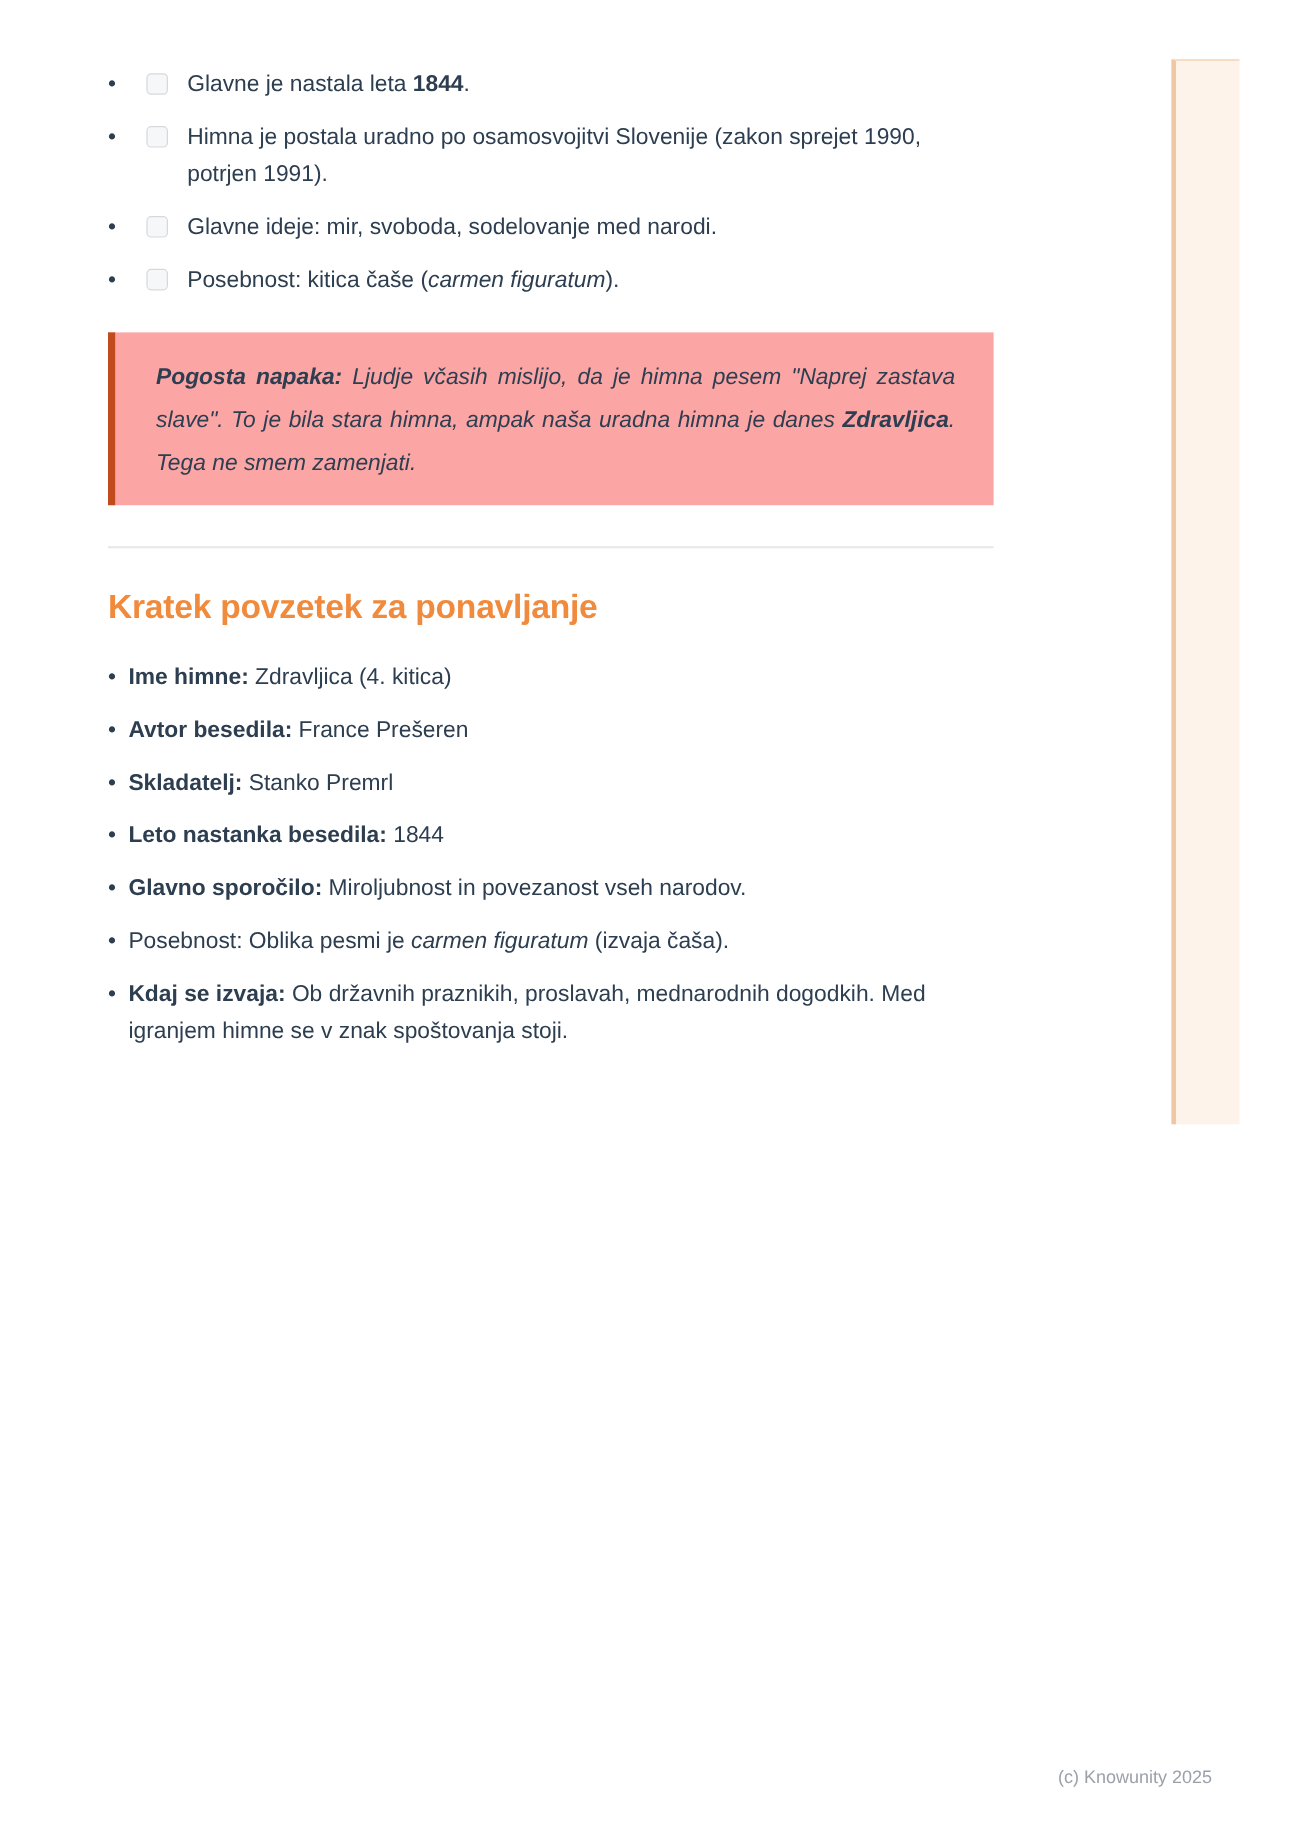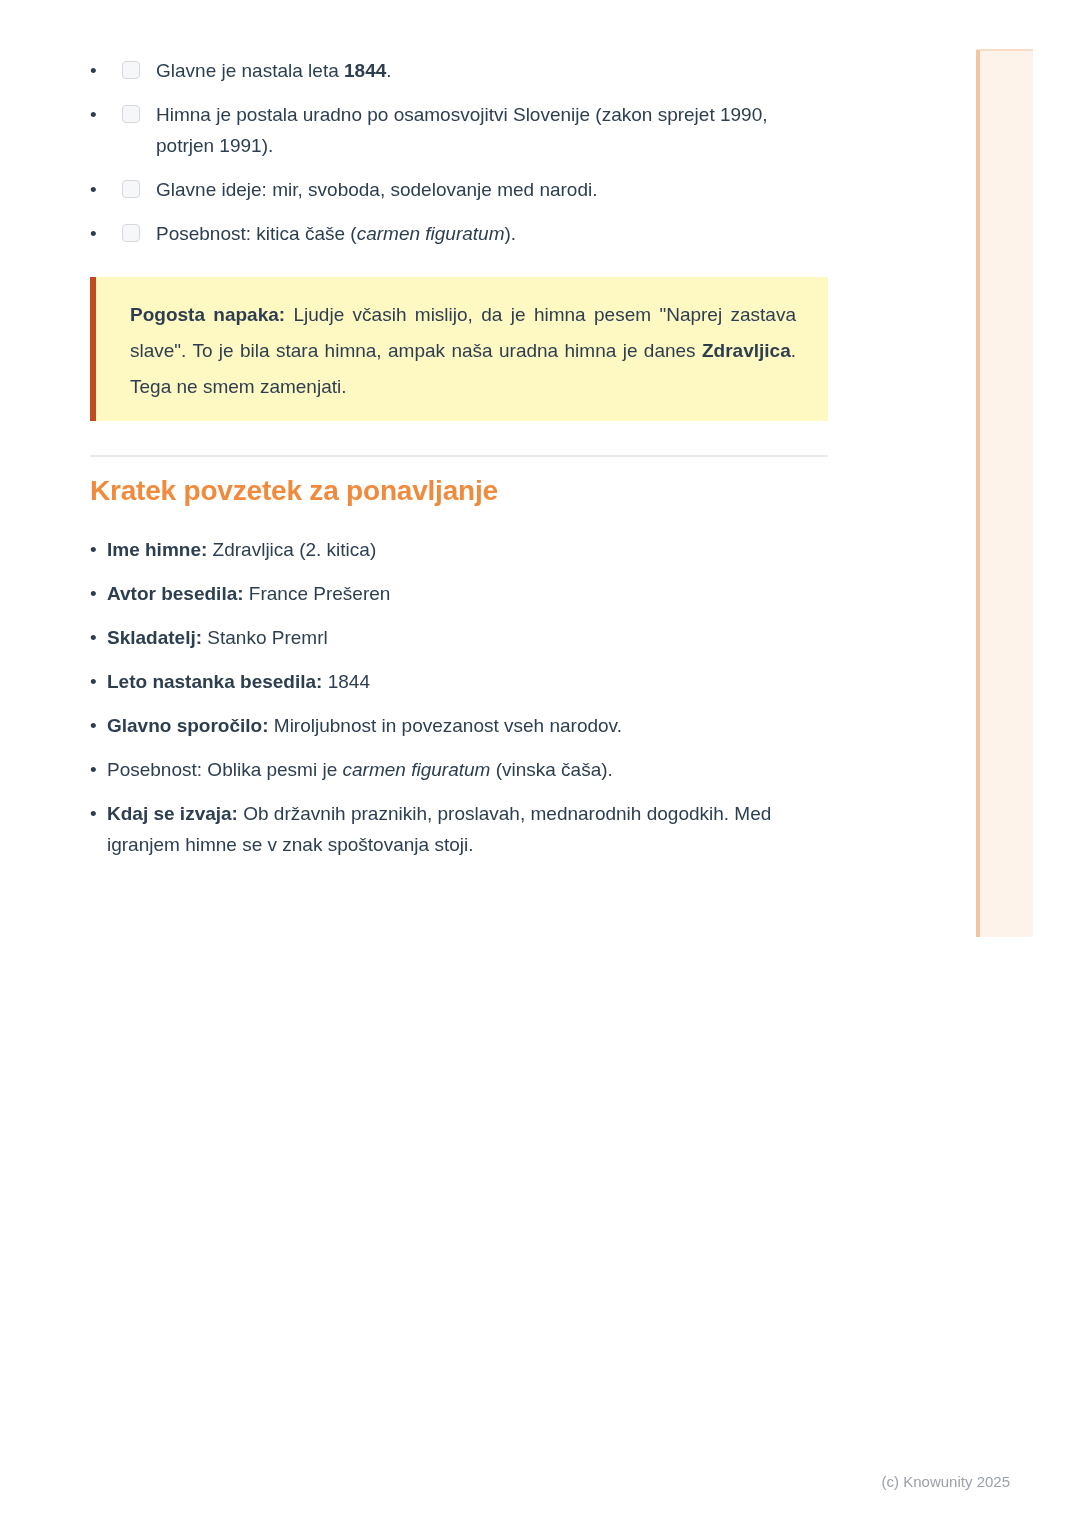--- a/index.html
+++ b/index.html
@@ -42,42 +42,43 @@
     margin: 6px 16px 0 15px;
     border: 1.5px solid #d5d9de;
     border-radius: 4px;
     background: #f6f7f8;
   }
   .check-text { flex: 1; }
 
   
   .callout {
     margin-top: 28px;
-    background: #fef9c3;
+    background: #fca5a5;
     border-left: 6px solid #c24b1e;
     padding: 20px 32px 16px 34px;
+    font-style: italic;
   }
   .callout-text {
     font-size: 19px;
     line-height: 36px;
     text-align: justify;
     color: #2d3e50;
   }
 
   
   .divider {
     margin-top: 34px;
     height: 2px;
     background: #e8eaec;
     border: none;
   }
 
   
   .section-heading {
-    margin-top: 17px;
+    margin-top: 32px;
     font-size: 28px;
     line-height: 34px;
     font-weight: 700;
     color: #f08a3c;
     letter-spacing: -0.2px;
   }
 
   
   .summary-list { margin-top: 26px; }
   .summary-list li {
@@ -149,21 +150,21 @@
     </div>
 
     <div class="divider"></div>
 
     <h2 class="section-heading">Kratek povzetek za ponavljanje</h2>
 
     <ul class="summary-list body-text">
 
         <li>
           <span class="bullet">•</span>
-          <span class="summary-text"><span style="font-weight: 700;">Ime himne:</span><span> Zdravljica (2. kitica)</span></span>
+          <span class="summary-text"><span style="font-weight: 700;">Ime himne:</span><span> Zdravljica (4. kitica)</span></span>
         </li>
 
         <li>
           <span class="bullet">•</span>
           <span class="summary-text"><span style="font-weight: 700;">Avtor besedila:</span><span> France Prešeren</span></span>
         </li>
 
         <li>
           <span class="bullet">•</span>
           <span class="summary-text"><span style="font-weight: 700;">Skladatelj:</span><span> Stanko Premrl</span></span>
@@ -174,21 +175,21 @@
           <span class="summary-text"><span style="font-weight: 700;">Leto nastanka besedila:</span><span> 1844</span></span>
         </li>
 
         <li>
           <span class="bullet">•</span>
           <span class="summary-text"><span style="font-weight: 700;">Glavno sporočilo:</span><span> Miroljubnost in povezanost vseh narodov.</span></span>
         </li>
 
         <li>
           <span class="bullet">•</span>
-          <span class="summary-text"><span style="font-weight: 400;">Posebnost:</span><span> Oblika pesmi je </span><span style="font-style: italic;">carmen figuratum</span><span> (vinska čaša).</span></span>
+          <span class="summary-text"><span style="font-weight: 400;">Posebnost:</span><span> Oblika pesmi je </span><span style="font-style: italic;">carmen figuratum</span><span> (izvaja čaša).</span></span>
         </li>
 
         <li>
           <span class="bullet">•</span>
           <span class="summary-text"><span style="font-weight: 700;">Kdaj se izvaja:</span><span> Ob državnih praznikih, proslavah, mednarodnih dogodkih. Med igranjem himne se v znak spoštovanja stoji.</span></span>
         </li>
       </ul>
 
   </div>
 

